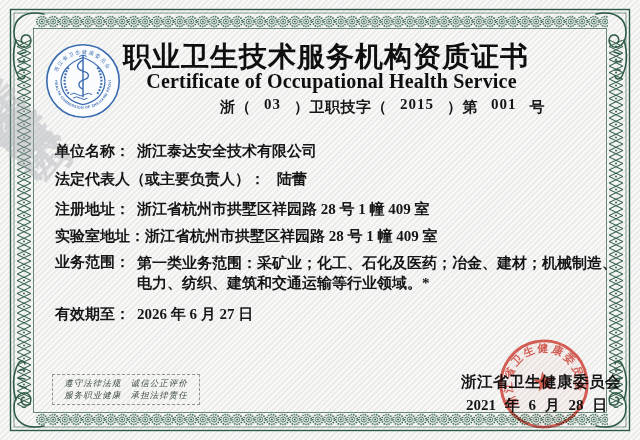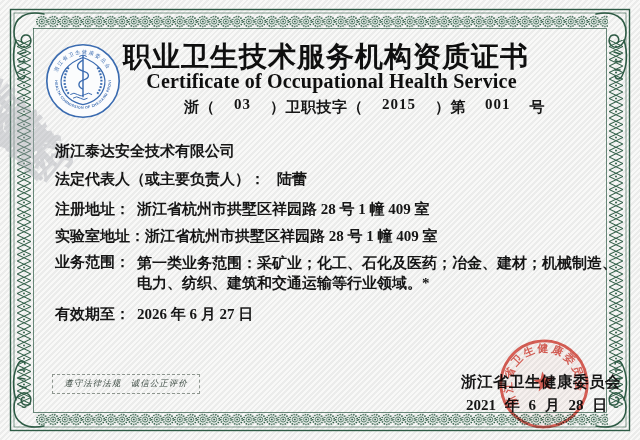--- a/index.html
+++ b/index.html
@@ -19,21 +19,21 @@
   
   .content{position:absolute;inset:0;z-index:3;color:#161616;}
   .emblem{position:absolute;left:45px;top:43px;width:76px;height:76px;}
   .title{position:absolute;left:26px;top:38px;width:600px;text-align:center;
        font-family:"Liberation Sans","DejaVu Sans",sans-serif;
        font-size:28px;font-weight:bold;letter-spacing:1px;color:#0f0f0f;white-space:nowrap;}
   .subtitle{position:absolute;left:26px;top:70px;width:611px;text-align:center;
        font-size:20px;font-weight:bold;letter-spacing:.2px;color:#0f0f0f;white-space:nowrap;}
   .cert-no{position:absolute;top:98px;right:95px;font-size:15px;font-weight:600;
        letter-spacing:.5px;white-space:nowrap;}
-  .cert-no .filled{position:relative;top:-3px;letter-spacing:1px;margin:0 19px;}
+  .cert-no .filled{position:relative;top:-3px;letter-spacing:1px;margin:0 13px;}
   .row{position:absolute;left:55px;display:flex;align-items:flex-start;
        font-size:15px;font-weight:bold;line-height:19px;white-space:nowrap;}
   .row .lbl{min-width:82px;}
   .row .val{margin-left:0;}
   .row-legal .val{margin-left:6px;}
   .r1{top:142px;} .r2{top:170px;gap:6px;} .r3{top:200px;} .r4{top:227px;} .r5{top:253px;} .r6{top:305px;}
   .scope-lines{font-weight:bold;}
   .scope-lines div{line-height:20px;white-space:nowrap;}
   
   .motto{position:absolute;left:52px;top:374px;width:142px;padding:3px 2px;
@@ -118,20 +118,21 @@
     </svg>
 
     <div class="title">职业卫生技术服务机构资质证书</div>
     <div class="subtitle">Certificate of Occupational Health Service</div>
 
     <div class="cert-no">
       <span>浙（</span><span class="filled">03</span><span>）卫职技字（</span><span class="filled">2015</span><span>）第</span><span class="filled">001</span><span>号</span>
     </div>
 
     <div class="row r1">
+      <span class="lbl">单位名称：</span>
       <span class="val">浙江泰达安全技术有限公司</span>
     </div>
     <div class="row r2 row-legal">
       <span class="lbl">法定代表人（或主要负责人）：</span>
       <span class="val">陆蕾</span>
     </div>
     <div class="row r3">
       <span class="lbl">注册地址：</span>
       <span class="val">浙江省杭州市拱墅区祥园路 28 号 1 幢 409 室</span>
     </div>
@@ -146,20 +147,21 @@
         <div>电力、纺织、建筑和交通运输等行业领域。*</div>
       </span>
     </div>
     <div class="row r6">
       <span class="lbl">有效期至：</span>
       <span class="val">2026 年 6 月 27 日</span>
     </div>
 
     <div class="motto">
       <div>遵守法律法规　诚信公正评价</div>
+      <div>服务职业健康　承担法律责任</div>
     </div>
 
     <div class="issuer">浙江省卫生健康委员会</div>
     <div class="issue-date">2021 年 6 月 28 日</div>
   </div>
 
   <svg class="seal" viewBox="0 0 96 96">
     <defs>
       <path id="sealArc" d="M 22 68.3 A 33 33 0 1 1 74 68.3"></path>
     </defs>

